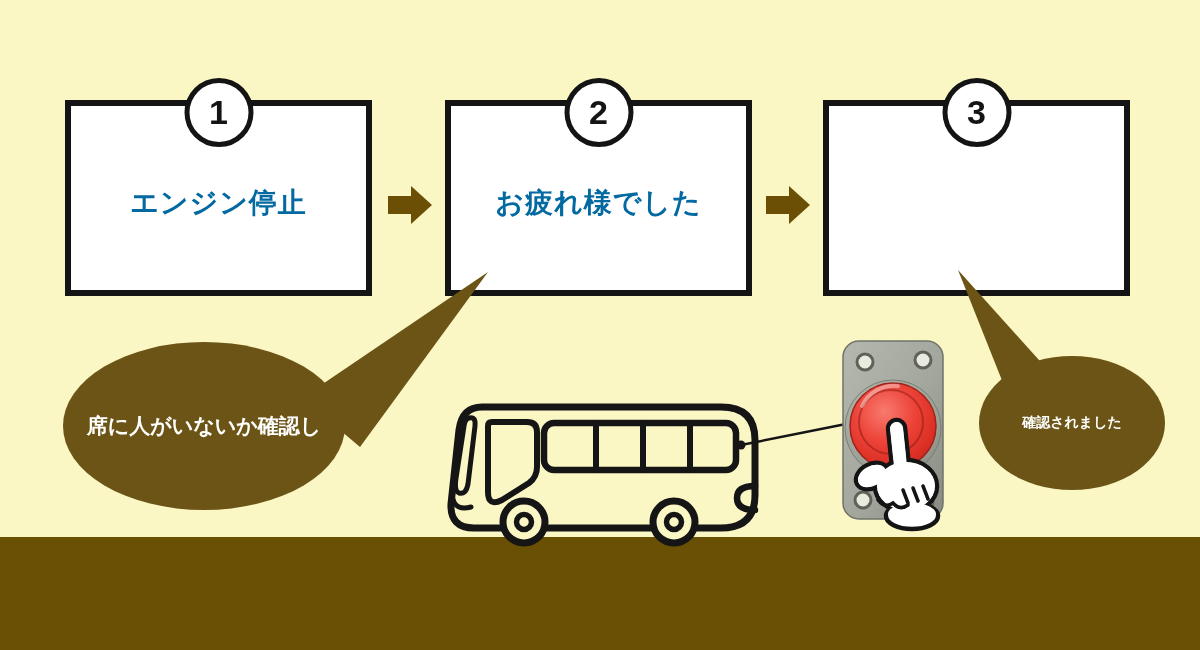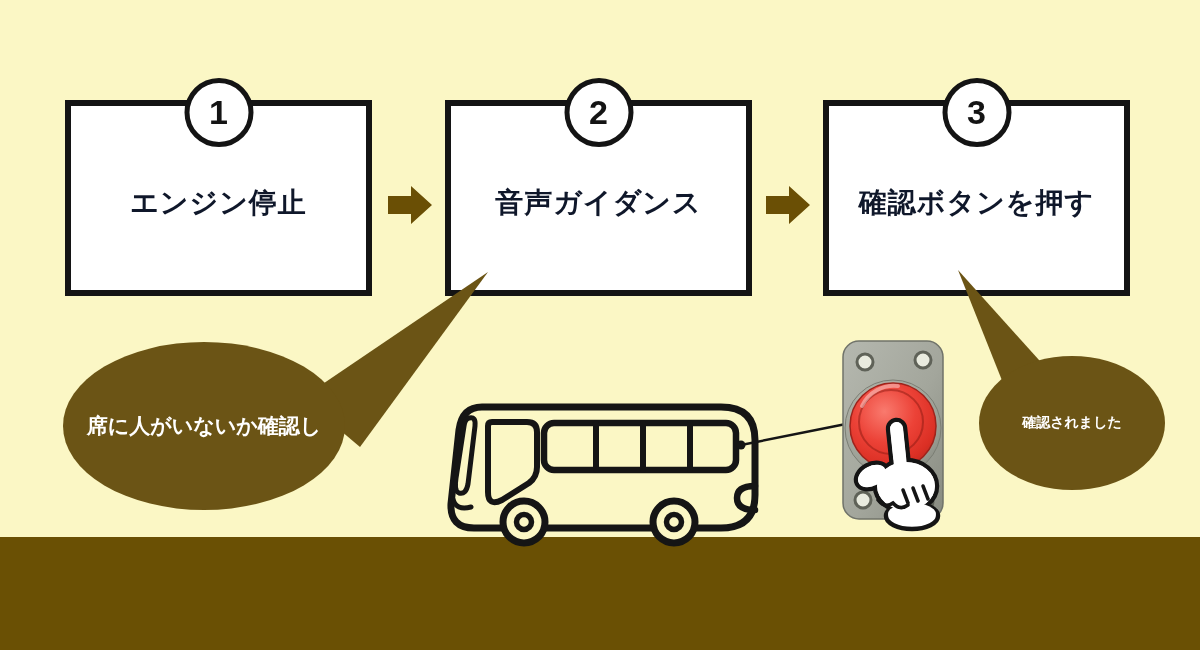--- a/index.html
+++ b/index.html
@@ -20,21 +20,21 @@
   .step-box.s1 { left:65px; }
   .step-box.s2 { left:445px; }
   .step-box.s3 { left:823px; }
   .badge {
     position:absolute; left:50%; top:-28px; transform:translateX(-50%);
     width:59px; height:59px; border:5px solid #141414; border-radius:50%;
     background:#FFFFFF; display:flex; align-items:center; justify-content:center;
     font-size:34px; font-weight:bold; color:#141414; z-index:3;
   }
   .step-label {
-    font-size:28px; font-weight:bold; color:#0f172a; letter-spacing:1px;
+    font-size:28px; font-weight:bold; color:#0369a1; letter-spacing:1px;
     margin-top:10px; white-space:nowrap;
   }
   .arrow-svg { position:absolute; top:186px; z-index:3; }
   .arrow-svg.a1 { left:388px; }
   .arrow-svg.a2 { left:766px; }
   .overlay { position:absolute; left:0; top:0; z-index:4; pointer-events:none; }
   .bus-svg { position:absolute; left:438px; top:396px; z-index:2; }
   .bubble {
     position:absolute; border-radius:50%; background:#6B5415; color:#FFFFFF;
     display:flex; align-items:center; justify-content:center;
@@ -57,28 +57,27 @@
     <div class="badge">
       <span>1</span>
     </div>
     <div class="step-label">エンジン停止</div>
   </div>
 
   <div class="step-box s2">
     <div class="badge">
       <span>2</span>
     </div>
-    <div class="step-label">音声ガイダンス</div>
+    <div class="step-label">お疲れ様でした</div>
   </div>
 
   <div class="step-box s3">
     <div class="badge">
       <span>3</span>
     </div>
-    <div class="step-label">確認ボタンを押す</div>
   </div>
 
   <svg class="arrow-svg a1" width="44" height="38" viewBox="0 0 44 38">
     <polygon points="0,10 23,10 23,0 44,19 23,38 23,28 0,28" fill="#6A4F05"></polygon>
   </svg>
   <svg class="arrow-svg a2" width="44" height="38" viewBox="0 0 44 38">
     <polygon points="0,10 23,10 23,0 44,19 23,38 23,28 0,28" fill="#6A4F05"></polygon>
   </svg>
 
   <svg class="bus-svg" width="322" height="152" viewBox="0 0 322 152">

